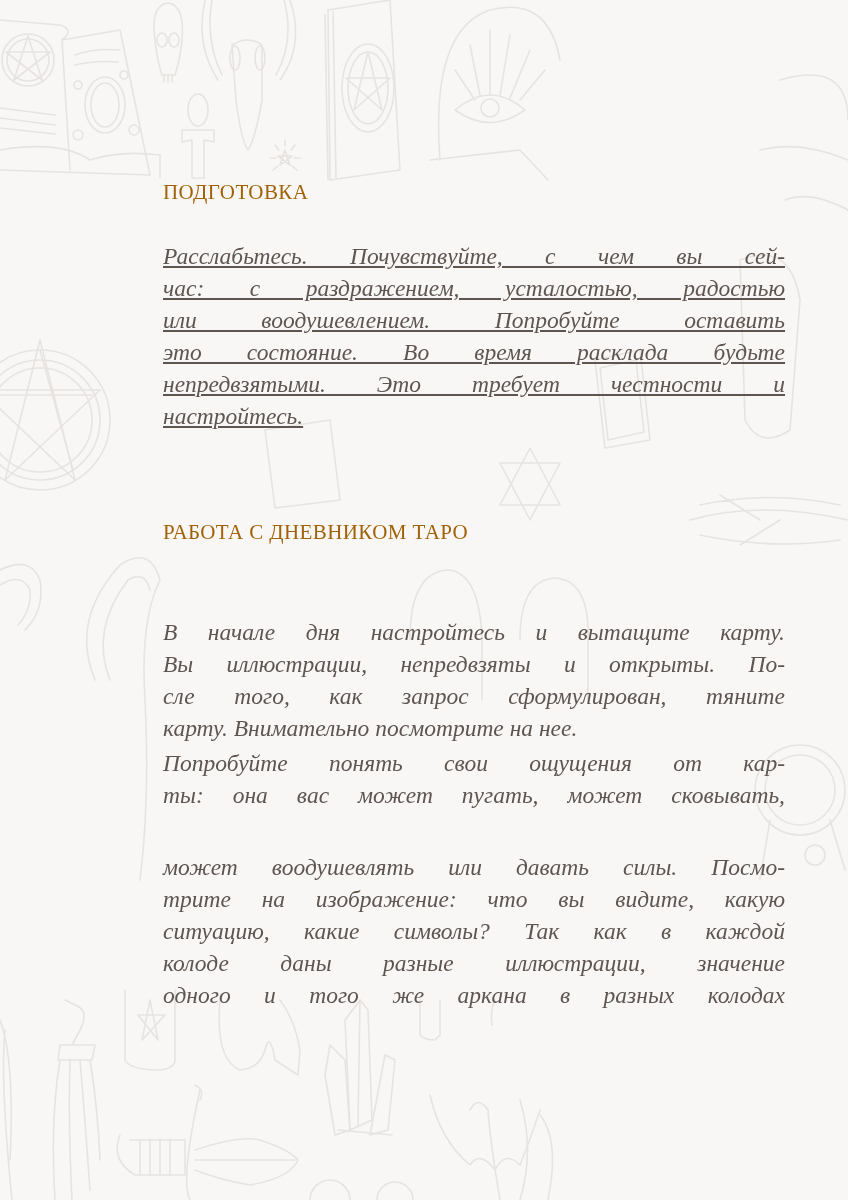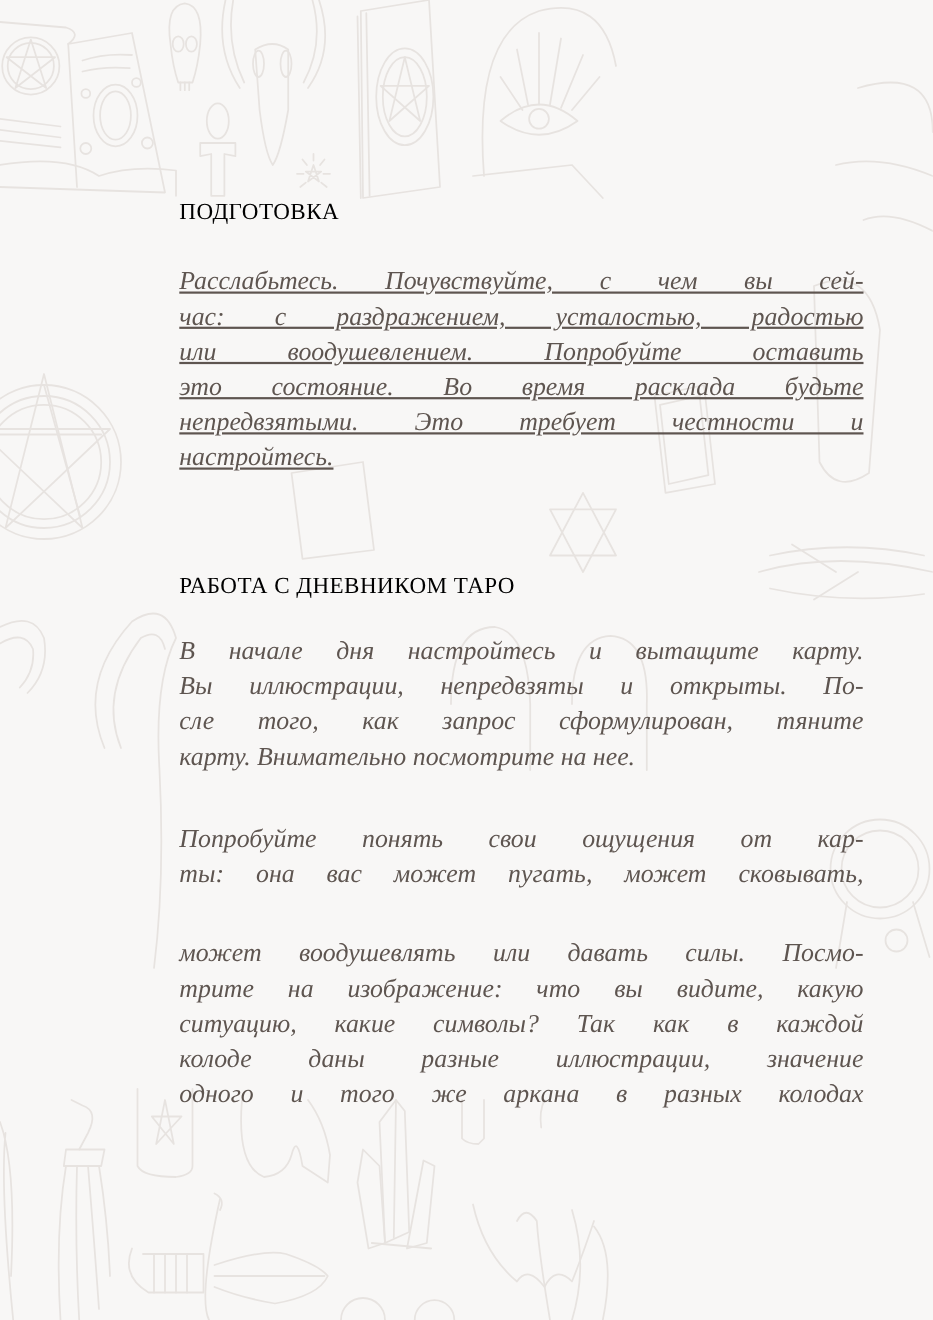--- a/index.html
+++ b/index.html
@@ -8,21 +8,21 @@
     background: #f8f7f6; position: relative;
     font-family: "Liberation Serif", "DejaVu Serif", serif;
     color: #5e5550;
   }
   .bg-art { position: absolute; left: 0; top: 0; width: 848px; height: 1200px; z-index: 0; }
   .bg-art * { fill: none; stroke: #e7e3e0; stroke-width: 1.6; stroke-linecap: round; stroke-linejoin: round; }
   .page { position: absolute; left: 0; top: 0; width: 848px; height: 1200px; z-index: 1; }
   .heading {
     position: absolute; left: 163px;
     font-size: 21px; letter-spacing: 0.4px; font-weight: normal;
-    color: #000000; white-space: nowrap; margin: 0;
+    color: #a16207; white-space: nowrap; margin: 0;
   }
   .para { position: absolute; left: 163px; width: 622px; margin: 0; }
   .line {
     display: block; height: 32px; line-height: 32px;
     font-style: italic; font-size: 23.5px;
     text-align: justify; text-align-last: justify; white-space: nowrap;
     overflow: visible;
   }
   .line.last { text-align-last: left; }
   .line.tight { word-spacing: -1px; margin-top: 40px; }
@@ -196,21 +196,21 @@
     <span class="line">Расслабьтесь. Почувствуйте, с чем вы сей-</span>
     <span class="line">час: с раздражением, усталостью, радостью</span>
     <span class="line">или воодушевлением. Попробуйте оставить</span>
     <span class="line">это состояние. Во время расклада будьте</span>
     <span class="line">непредвзятыми. Это требует честности и</span>
     <span class="line last">настройтесь.</span>
   </div>
 
   <h2 class="heading" style="top:520px;">РАБОТА С ДНЕВНИКОМ ТАРО</h2>
 
-  <div class="para" style="top:576px;">
+  <div class="para" style="top:616px;">
     <span class="line">В начале дня настройтесь и вытащите карту.</span>
     <span class="line">Вы иллюстрации, непредвзяты и открыты. По-</span>
     <span class="line">сле того, как запрос сформулирован, тяните</span>
     <span class="line last">карту. Внимательно посмотрите на нее.</span>
   </div>
 
   <div class="para" style="top:747px;font-family:Liberation Serif, serif;">
     <span class="line">Попробуйте понять свои ощущения от кар-</span>
     <span class="line">ты: она вас может пугать, может сковывать,</span>
     <span class="line tight">может воодушевлять или давать силы. Посмо-</span>

